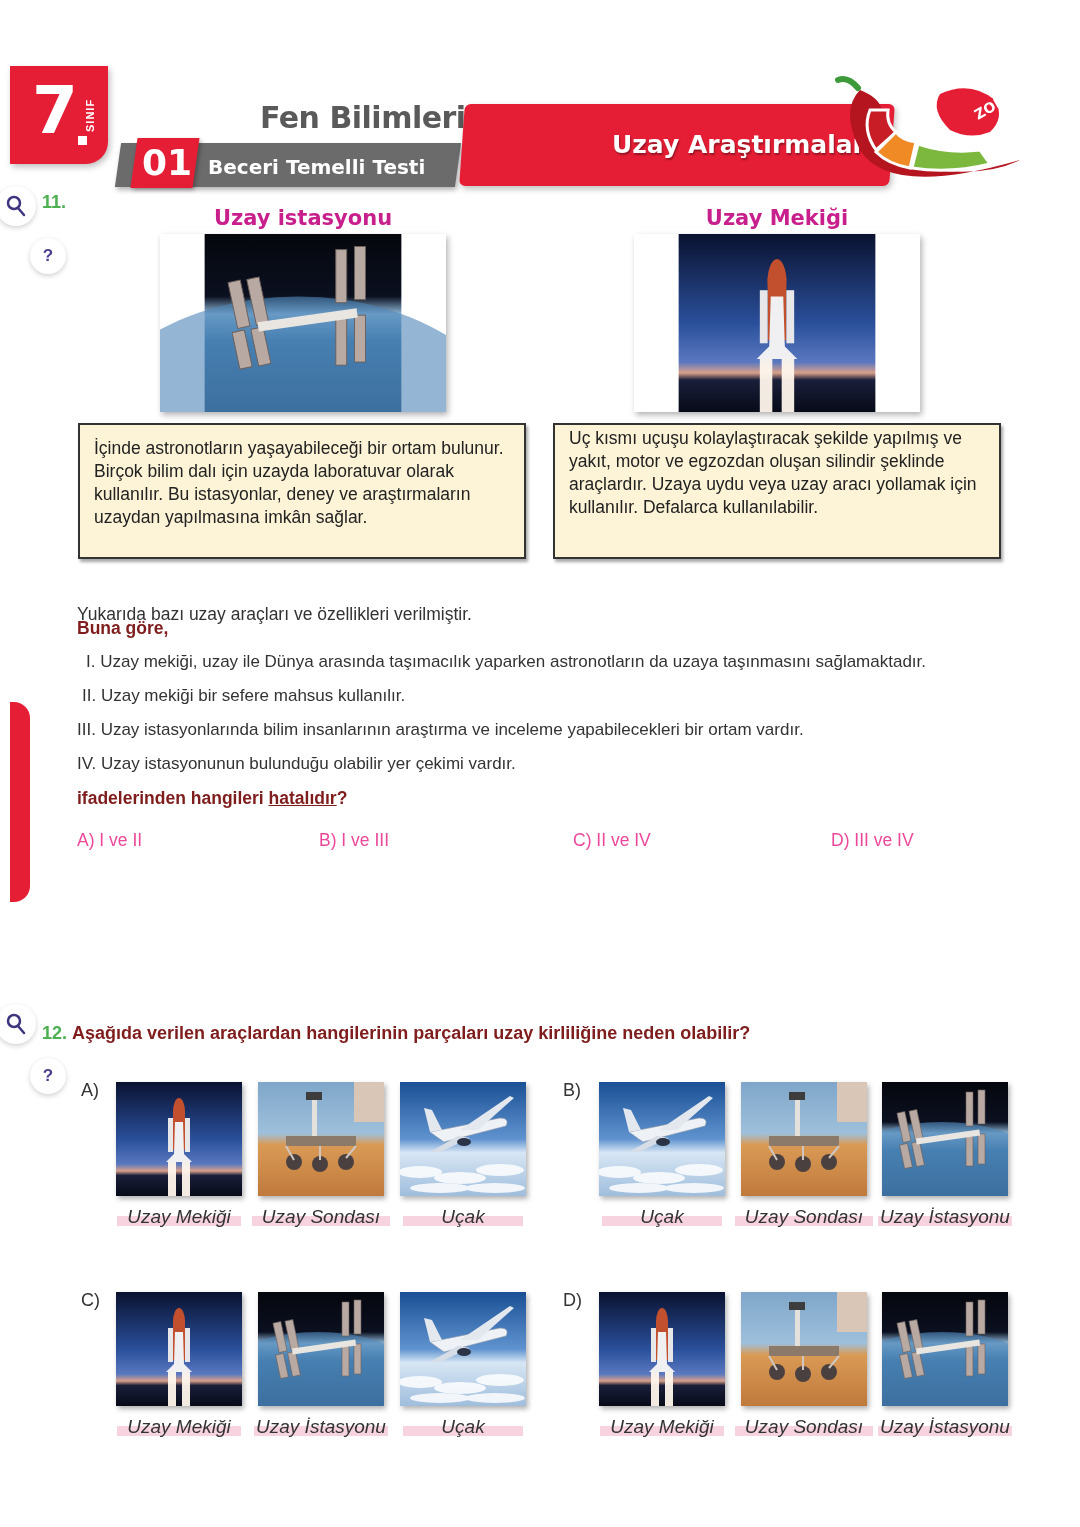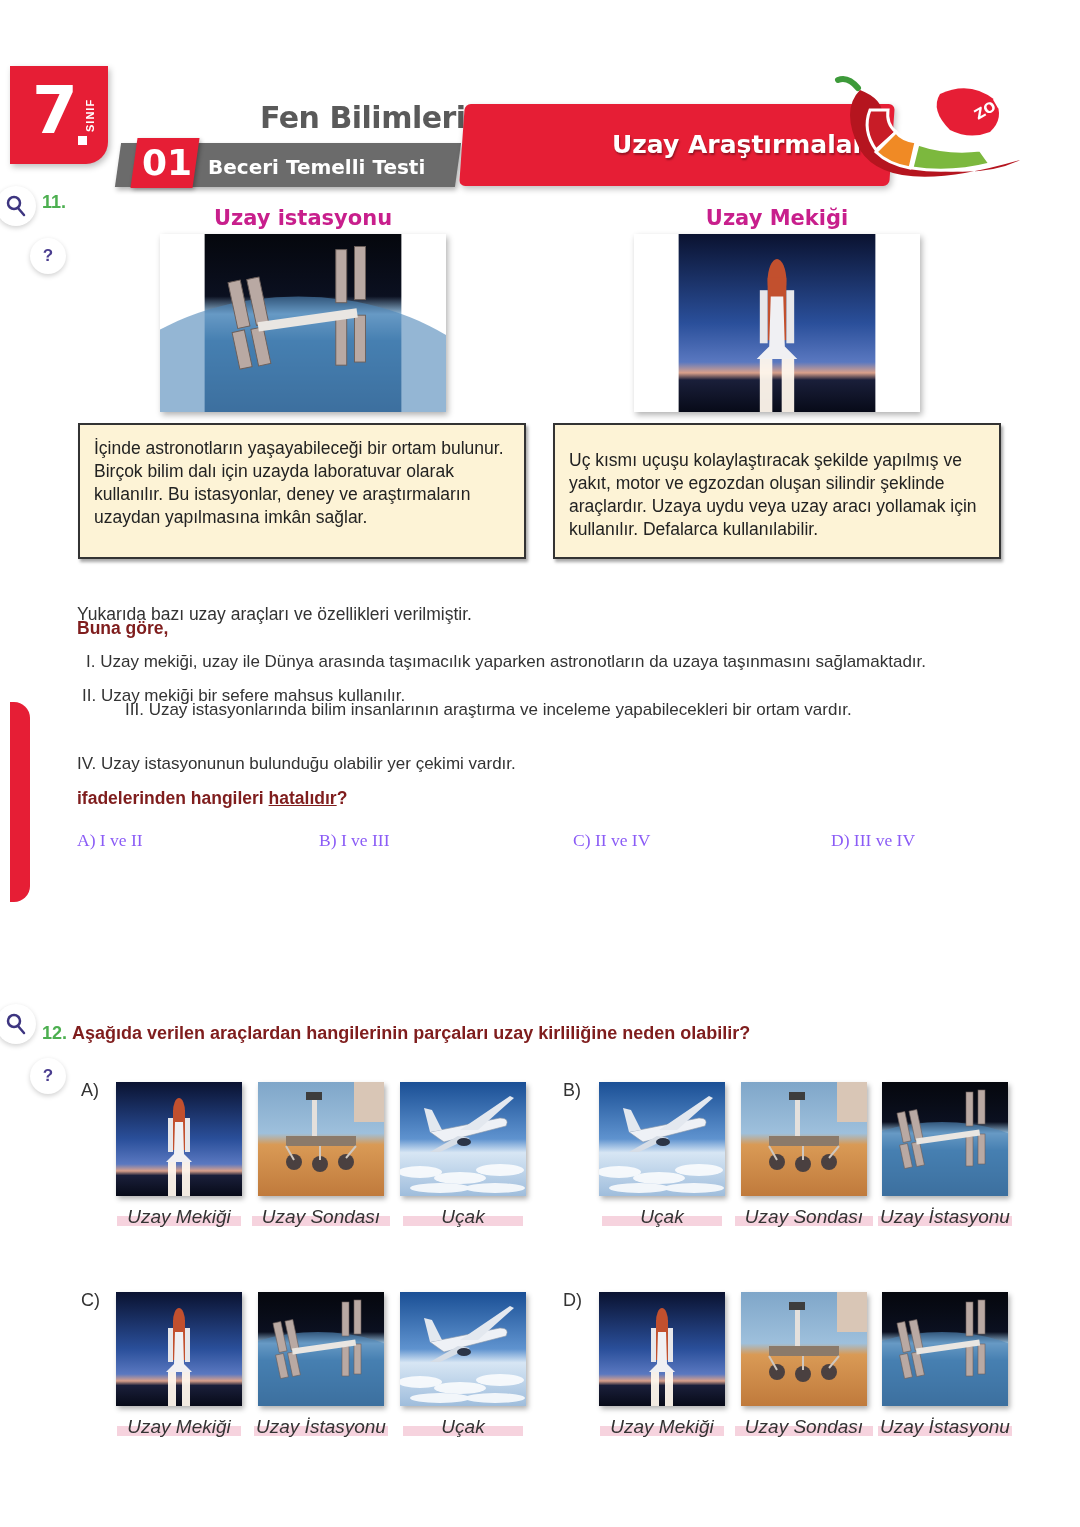--- a/index.html
+++ b/index.html
@@ -46,21 +46,21 @@
 
   
   .img-caption { font-size: 21px; font-weight: bold; color: #c81f8c; font-family: "DejaVu Sans", sans-serif; text-align: center; }
   .photo { box-shadow: 2px 3px 6px rgba(0,0,0,0.3); overflow: hidden; }
   .info-box { background: #fdf3d6; border: 2px solid #333; box-shadow: 2px 3px 3px rgba(0,0,0,0.35);
               font-size: 17.5px; line-height: 23px; color: #222; padding: 12px 14px; box-sizing: border-box; }
 
   .para { font-size: 17.5px; color: #333; }
   .bold { font-weight: bold; color: #7f1d1d; }
   .stmt { font-size: 17px; color: #333; }
-  .opt { font-size: 17.5px; color: #8b5cf6; font-family: Liberation Serif, serif; }
+  .opt { font-size: 17.5px; color: #ec4899; }
   .underline { text-decoration: underline; }
 
   
   .opt-letter { font-size: 18px; color: #333; }
   .thumb { width: 126px; height: 114px; box-shadow: 2px 3px 5px rgba(0,0,0,0.3); overflow: hidden; }
   .thumb-label { width: 140px; text-align: center; font-size: 19px; font-style: italic; color: #333; }
   .thumb-label .hl { display: inline-block; padding: 0 10px; background: linear-gradient(transparent 45%, #f6d3de 45%, #f6d3de 90%, transparent 90%); }
 </style>
 </head>
 <body>
@@ -192,28 +192,28 @@
 <svg class="abs photo" style="left:160px;top:234px;" width="286" height="178">
     <use href="#sym-station" width="286" height="178" preserveAspectRatio="none"></use>
   </svg>
 
 <div class="abs img-caption" style="left:634px;top:206px;width:286px;">Uzay Mekiği</div>
 <svg class="abs photo" style="left:634px;top:234px;" width="286" height="178">
     <use href="#sym-shuttle" width="286" height="178" preserveAspectRatio="none"></use>
   </svg>
 
 <div class="abs info-box" style="left:78px;top:423px;width:448px;height:136px;padding-top:12px;">İçinde astronotların yaşayabileceği bir ortam bulunur. Birçok bilim dalı için uzayda laboratuvar olarak kullanılır. Bu istasyonlar, deney ve araştırmaların uzaydan yapılmasına imkân sağlar.</div>
-<div class="abs info-box" style="left:553px;top:423px;width:448px;height:136px;padding-top:24px;">Uç kısmı uçuşu kolaylaştıracak şekilde yapılmış ve yakıt, motor ve egzozdan oluşan silindir şeklinde araçlardır. Uzaya uydu veya uzay aracı yollamak için kullanılır. Defalarca kullanılabilir.</div>
+<div class="abs info-box" style="left:553px;top:423px;width:448px;height:136px;padding-top:2px;">Uç kısmı uçuşu kolaylaştıracak şekilde yapılmış ve yakıt, motor ve egzozdan oluşan silindir şeklinde araçlardır. Uzaya uydu veya uzay aracı yollamak için kullanılır. Defalarca kullanılabilir.</div>
 
 <div class="abs para" style="left:77px;top:604px;">Yukarıda bazı uzay araçları ve özellikleri verilmiştir.</div>
 <div class="abs para bold" style="left:77px;top:618px;">Buna göre,</div>
 
 <div class="abs stmt" style="left:86px;top:652px;"><span>I.</span> <span>Uzay mekiği, uzay ile Dünya arasında taşımacılık yaparken astronotların da uzaya taşınmasını sağlamaktadır.</span></div>
 <div class="abs stmt" style="left:82px;top:686px;"><span>II.</span> <span>Uzay mekiği bir sefere mahsus kullanılır.</span></div>
-<div class="abs stmt" style="left:77px;top:700px;margin-left:48px;"><span>III.</span> <span>Uzay istasyonlarında bilim insanlarının araştırma ve inceleme yapabilecekleri bir ortam vardır.</span></div>
+<div class="abs stmt" style="left:77px;top:720px;"><span>III.</span> <span>Uzay istasyonlarında bilim insanlarının araştırma ve inceleme yapabilecekleri bir ortam vardır.</span></div>
 <div class="abs stmt" style="left:77px;top:754px;"><span>IV.</span> <span>Uzay istasyonunun bulunduğu olabilir yer çekimi vardır.</span></div>
 
 <div class="abs para bold" style="left:77px;top:788px;">
   <span>ifadelerinden hangileri </span><span class="underline">hatalıdır</span><span>?</span>
 </div>
 
 <div class="abs opt" style="left:77px;top:830px;">A) I ve II</div>
 <div class="abs opt" style="left:319px;top:830px;">B) I ve III</div>
 <div class="abs opt" style="left:573px;top:830px;">C) II ve IV</div>
 <div class="abs opt" style="left:831px;top:830px;">D) III ve IV</div>

